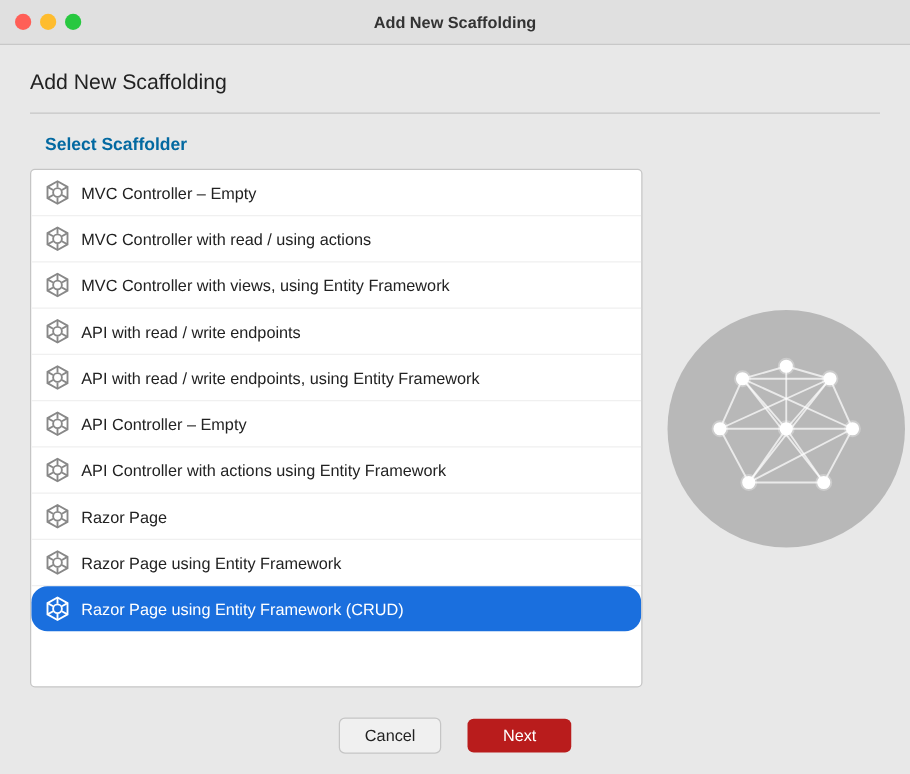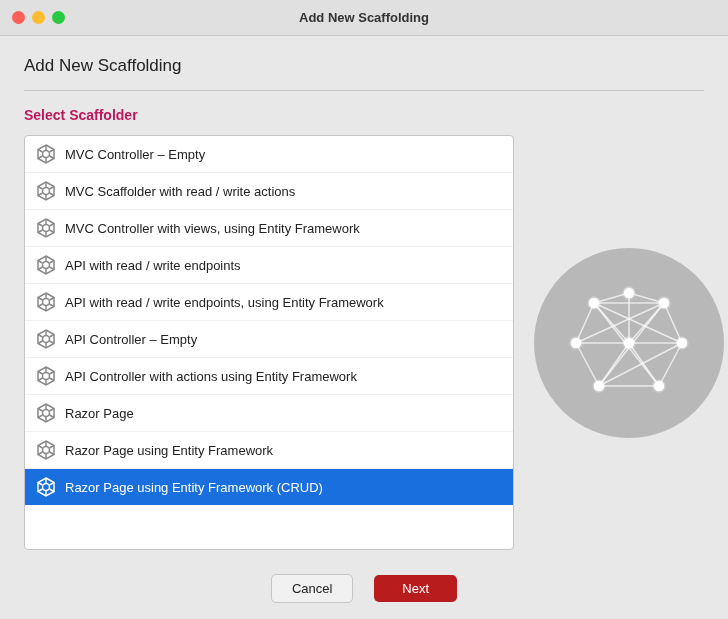--- a/index.html
+++ b/index.html
@@ -54,22 +54,23 @@
       margin-bottom: 14px;
     }
     .divider {
       height: 1px;
       background: #c5c5c5;
       margin-bottom: 16px;
     }
     .section-title {
       font-size: 14px;
       font-weight: 600;
-      color: #be185d;
+      color: #0369a1;
       margin-bottom: 12px;
+      margin-left: 12px;
     }
     .content-area {
       display: flex;
       flex: 1;
       gap: 20px;
       min-height: 0;
     }
     .list-container {
       width: 490px;
       background: #fff;
@@ -81,20 +82,21 @@
     .list-item {
       display: flex;
       align-items: center;
       padding: 7px 10px;
       cursor: pointer;
       border-bottom: 1px solid #f0f0f0;
       gap: 8px;
     }
     .list-item:last-child {
       border-bottom: none;
+      border-radius: 13px;
     }
     .list-item.selected {
       background: #1a6fde;
       color: #fff;
     }
     .list-item.selected .item-icon svg {
       stroke: #fff;
     }
     .item-icon {
       width: 22px;
@@ -189,21 +191,21 @@
           <span class="item-icon"><svg viewBox="0 0 22 22" fill="none" xmlns="http://www.w3.org/2000/svg" width="22" height="22">
     <polygon points="11,2 19,6.5 19,15.5 11,20 3,15.5 3,6.5" stroke="#888" stroke-width="1.5" fill="none"></polygon>
     <circle cx="11" cy="11" r="3.5" stroke="#888" stroke-width="1.5" fill="none"></circle>
     <line x1="11" y1="2" x2="11" y2="7" stroke="#888" stroke-width="1.5"></line>
     <line x1="11" y1="15" x2="11" y2="20" stroke="#888" stroke-width="1.5"></line>
     <line x1="3" y1="6.5" x2="7.5" y2="9" stroke="#888" stroke-width="1.5"></line>
     <line x1="14.5" y1="13" x2="19" y2="15.5" stroke="#888" stroke-width="1.5"></line>
     <line x1="19" y1="6.5" x2="14.5" y2="9" stroke="#888" stroke-width="1.5"></line>
     <line x1="7.5" y1="13" x2="3" y2="15.5" stroke="#888" stroke-width="1.5"></line>
   </svg></span>
-          <span class="item-label">MVC Scaffolder with read / write actions</span>
+          <span class="item-label">MVC Controller with read / using actions</span>
         </div>
         <div class="list-item">
           <span class="item-icon"><svg viewBox="0 0 22 22" fill="none" xmlns="http://www.w3.org/2000/svg" width="22" height="22">
     <polygon points="11,2 19,6.5 19,15.5 11,20 3,15.5 3,6.5" stroke="#888" stroke-width="1.5" fill="none"></polygon>
     <circle cx="11" cy="11" r="3.5" stroke="#888" stroke-width="1.5" fill="none"></circle>
     <line x1="11" y1="2" x2="11" y2="7" stroke="#888" stroke-width="1.5"></line>
     <line x1="11" y1="15" x2="11" y2="20" stroke="#888" stroke-width="1.5"></line>
     <line x1="3" y1="6.5" x2="7.5" y2="9" stroke="#888" stroke-width="1.5"></line>
     <line x1="14.5" y1="13" x2="19" y2="15.5" stroke="#888" stroke-width="1.5"></line>
     <line x1="19" y1="6.5" x2="14.5" y2="9" stroke="#888" stroke-width="1.5"></line>

